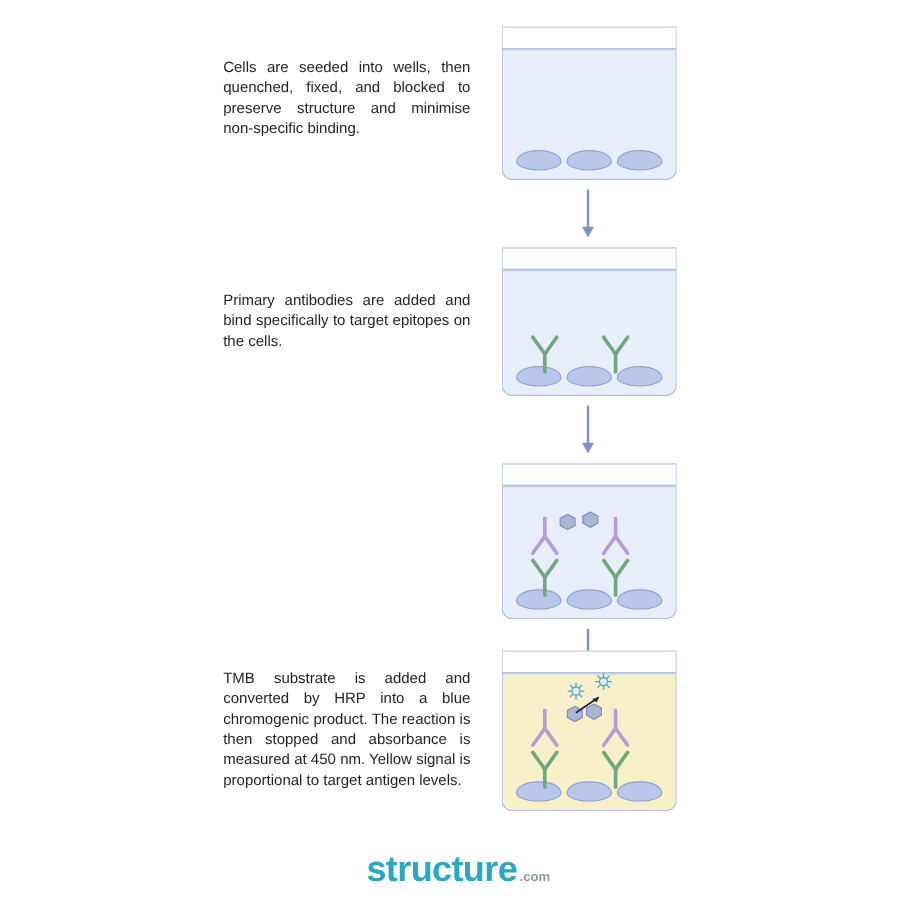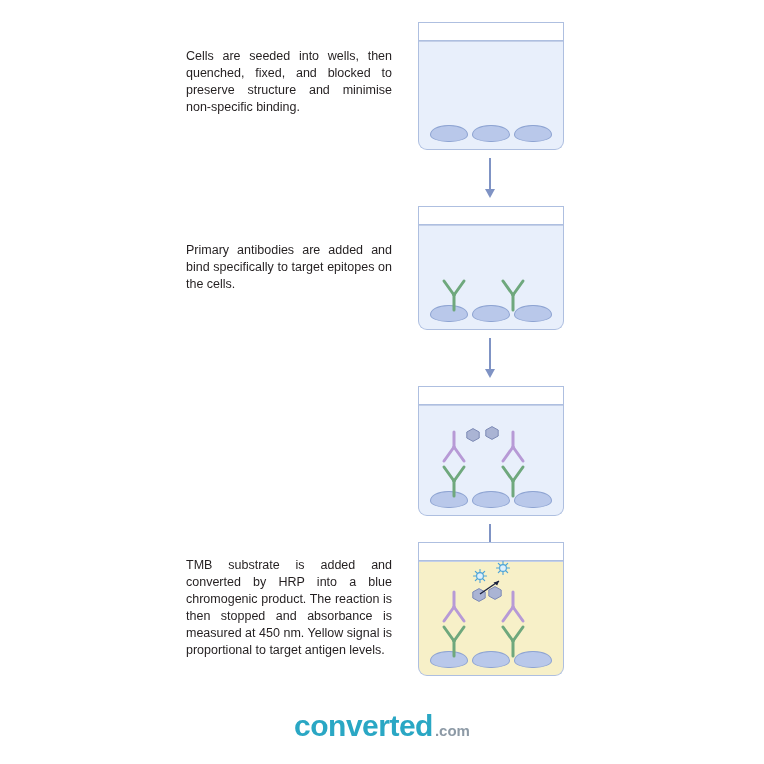--- a/index.html
+++ b/index.html
@@ -87,21 +87,21 @@
     display:flex;align-items:flex-end;justify-content:center;
   }
   .brand{
     font-size:30px;
     font-weight:bold;
     color:#2aa7c4;
     letter-spacing:-0.5px;
     line-height:30px;
   }
   .brand .dotcom{
-    font-size:15px;
+    font-size:11px;
     color:#8d9aa6;
     font-weight:bold;
     margin-left:2px;
     letter-spacing:0;
   }
   .brandblock{display:flex;flex-direction:column;align-items:flex-end;}
   .footer-title{
     font-size:13.5px;
     font-weight:bold;
     color:#231f20;
@@ -324,17 +324,17 @@
             <path d="M1 16 L20 3" stroke="#1b2340" stroke-width="1.4" fill="none"></path>
             <polygon points="20,3 14.5,4.6 18.2,7.4" fill="#1b2340"></polygon>
           </svg>
         </div>
       </div>
     </div>
   </div>
 
   <div class="footer">
     <div class="brandblock">
-      <div class="brand"><span>converted</span><span class="dotcom">.com</span></div>
+      <div class="brand"><span>structure</span><span class="dotcom">.com</span></div>
     </div>
   </div>
 
 </div>
 
 </body></html>

